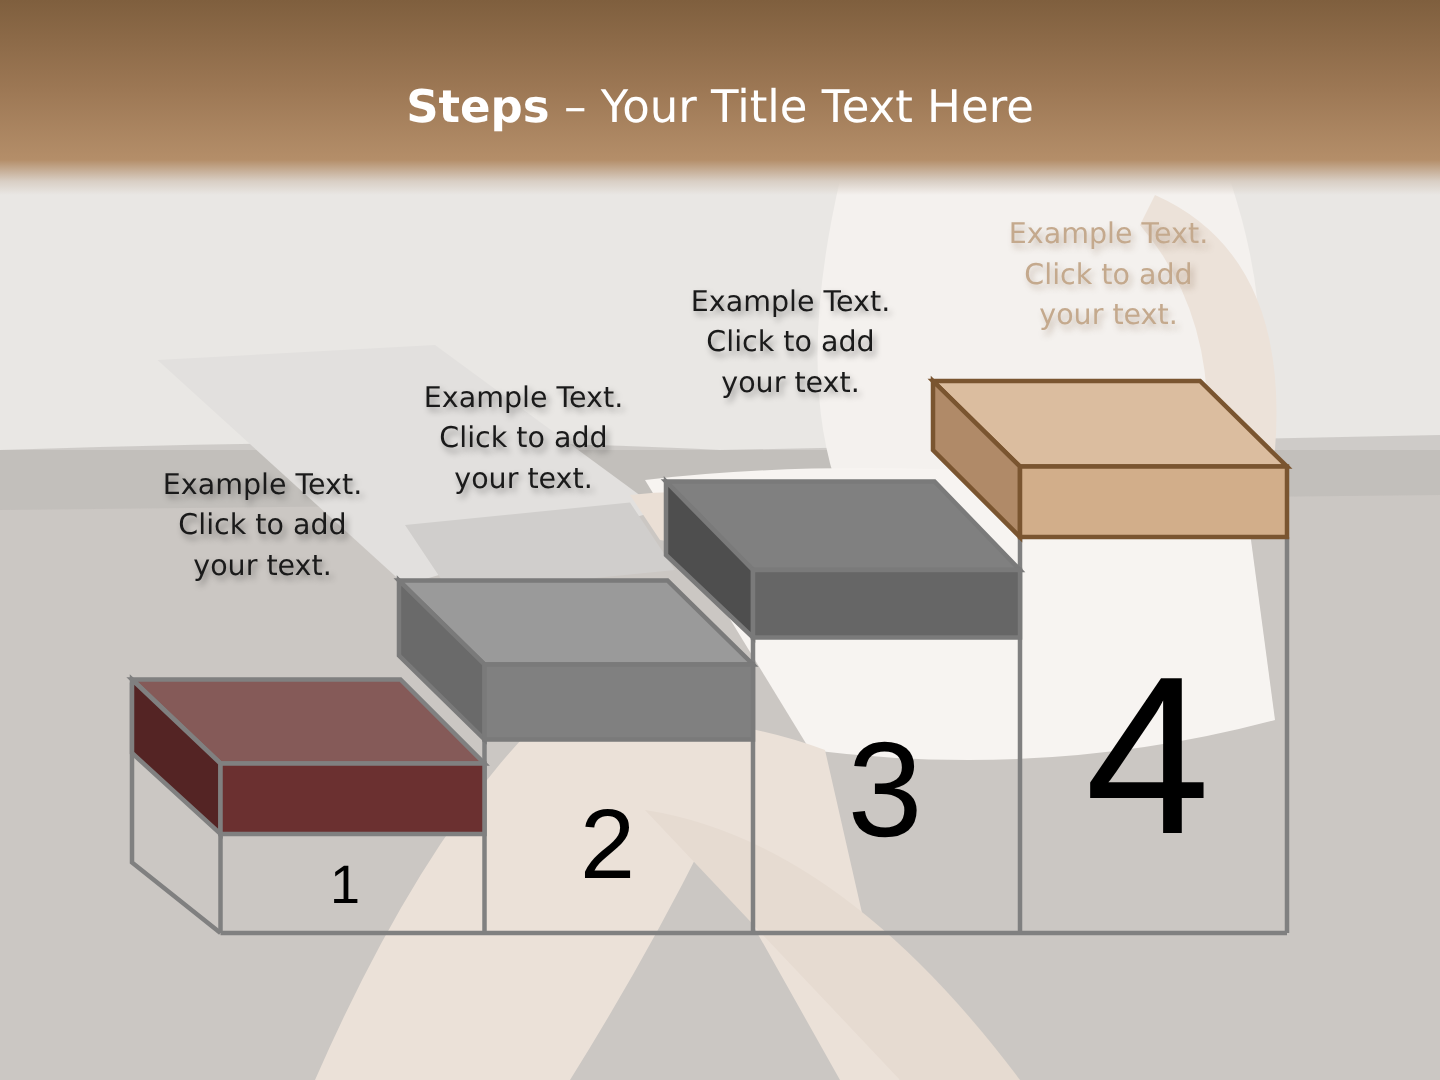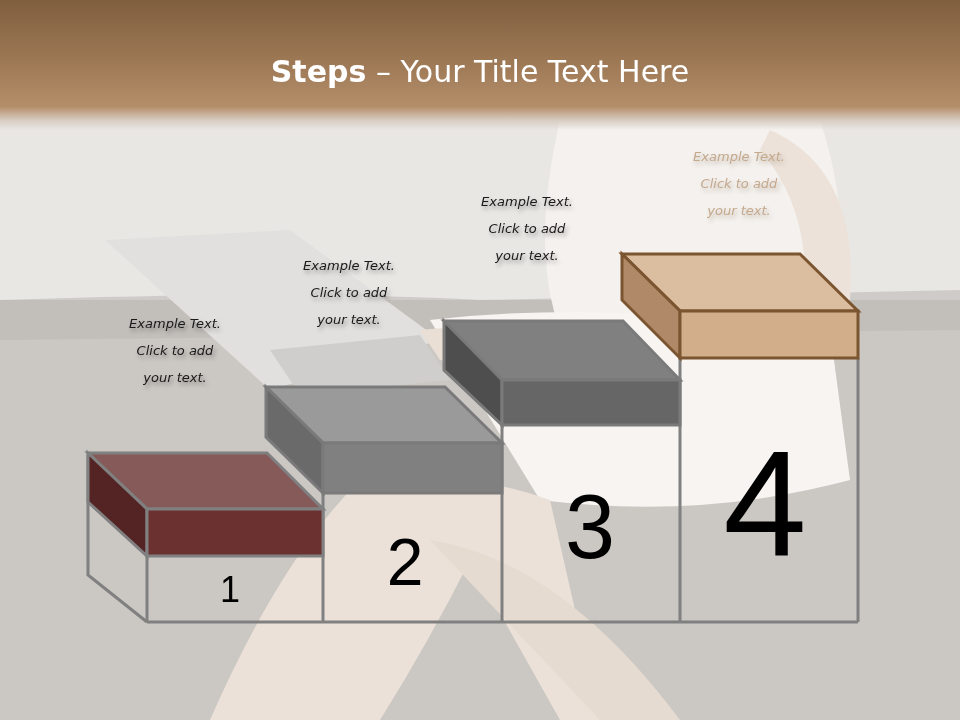--- a/index.html
+++ b/index.html
@@ -2,21 +2,21 @@
 <html><head>
 <meta charset="utf-8">
 <style>
   html, body { margin:0; padding:0; }
   body { width:960px; height:720px; overflow:hidden; position:relative; background:#d8d6d3; font-family:"DejaVu Sans", sans-serif; }
   .bg { position:absolute; inset:0; }
   .title-band { position:absolute; left:0; top:0; width:960px; height:130px;
     background:linear-gradient(to bottom, #7f5f3e 0%, #9c7754 45%, #b48e69 82%, #d9cfc5 93%, rgba(233,231,228,0) 100%); }
   .title { position:absolute; left:0; top:54px; width:960px; text-align:center; color:#ffffff; font-size:30px; font-family:"DejaVu Sans", sans-serif; letter-spacing:0px; }
   .title b { font-weight:bold; }
-  .caption { position:absolute; width:190px; text-align:center; font-family:"DejaVu Sans", sans-serif; font-style:italic; font-size:13px; line-height:27px; color:#1a1a1a; text-shadow:2px 3px 4px rgba(0,0,0,0.35); }
+  .caption { position:absolute; width:190px; text-align:center; font-family:"DejaVu Sans", sans-serif; font-size:19px; line-height:27px; color:#1a1a1a; text-shadow:2px 3px 4px rgba(0,0,0,0.35); }
   .caption.faded { color:#c4a98d; text-shadow:2px 3px 4px rgba(120,90,60,0.35); }
   .num { position:absolute; font-family:"Liberation Sans", sans-serif; color:#000; text-align:center; }
   svg.diagram { position:absolute; left:0; top:0; }
 </style>
 </head>
 <body>
 
 <div class="bg">
   <svg width="960" height="720" viewBox="0 0 960 720">
     <rect x="0" y="0" width="960" height="720" fill="#e9e7e4"></rect>

